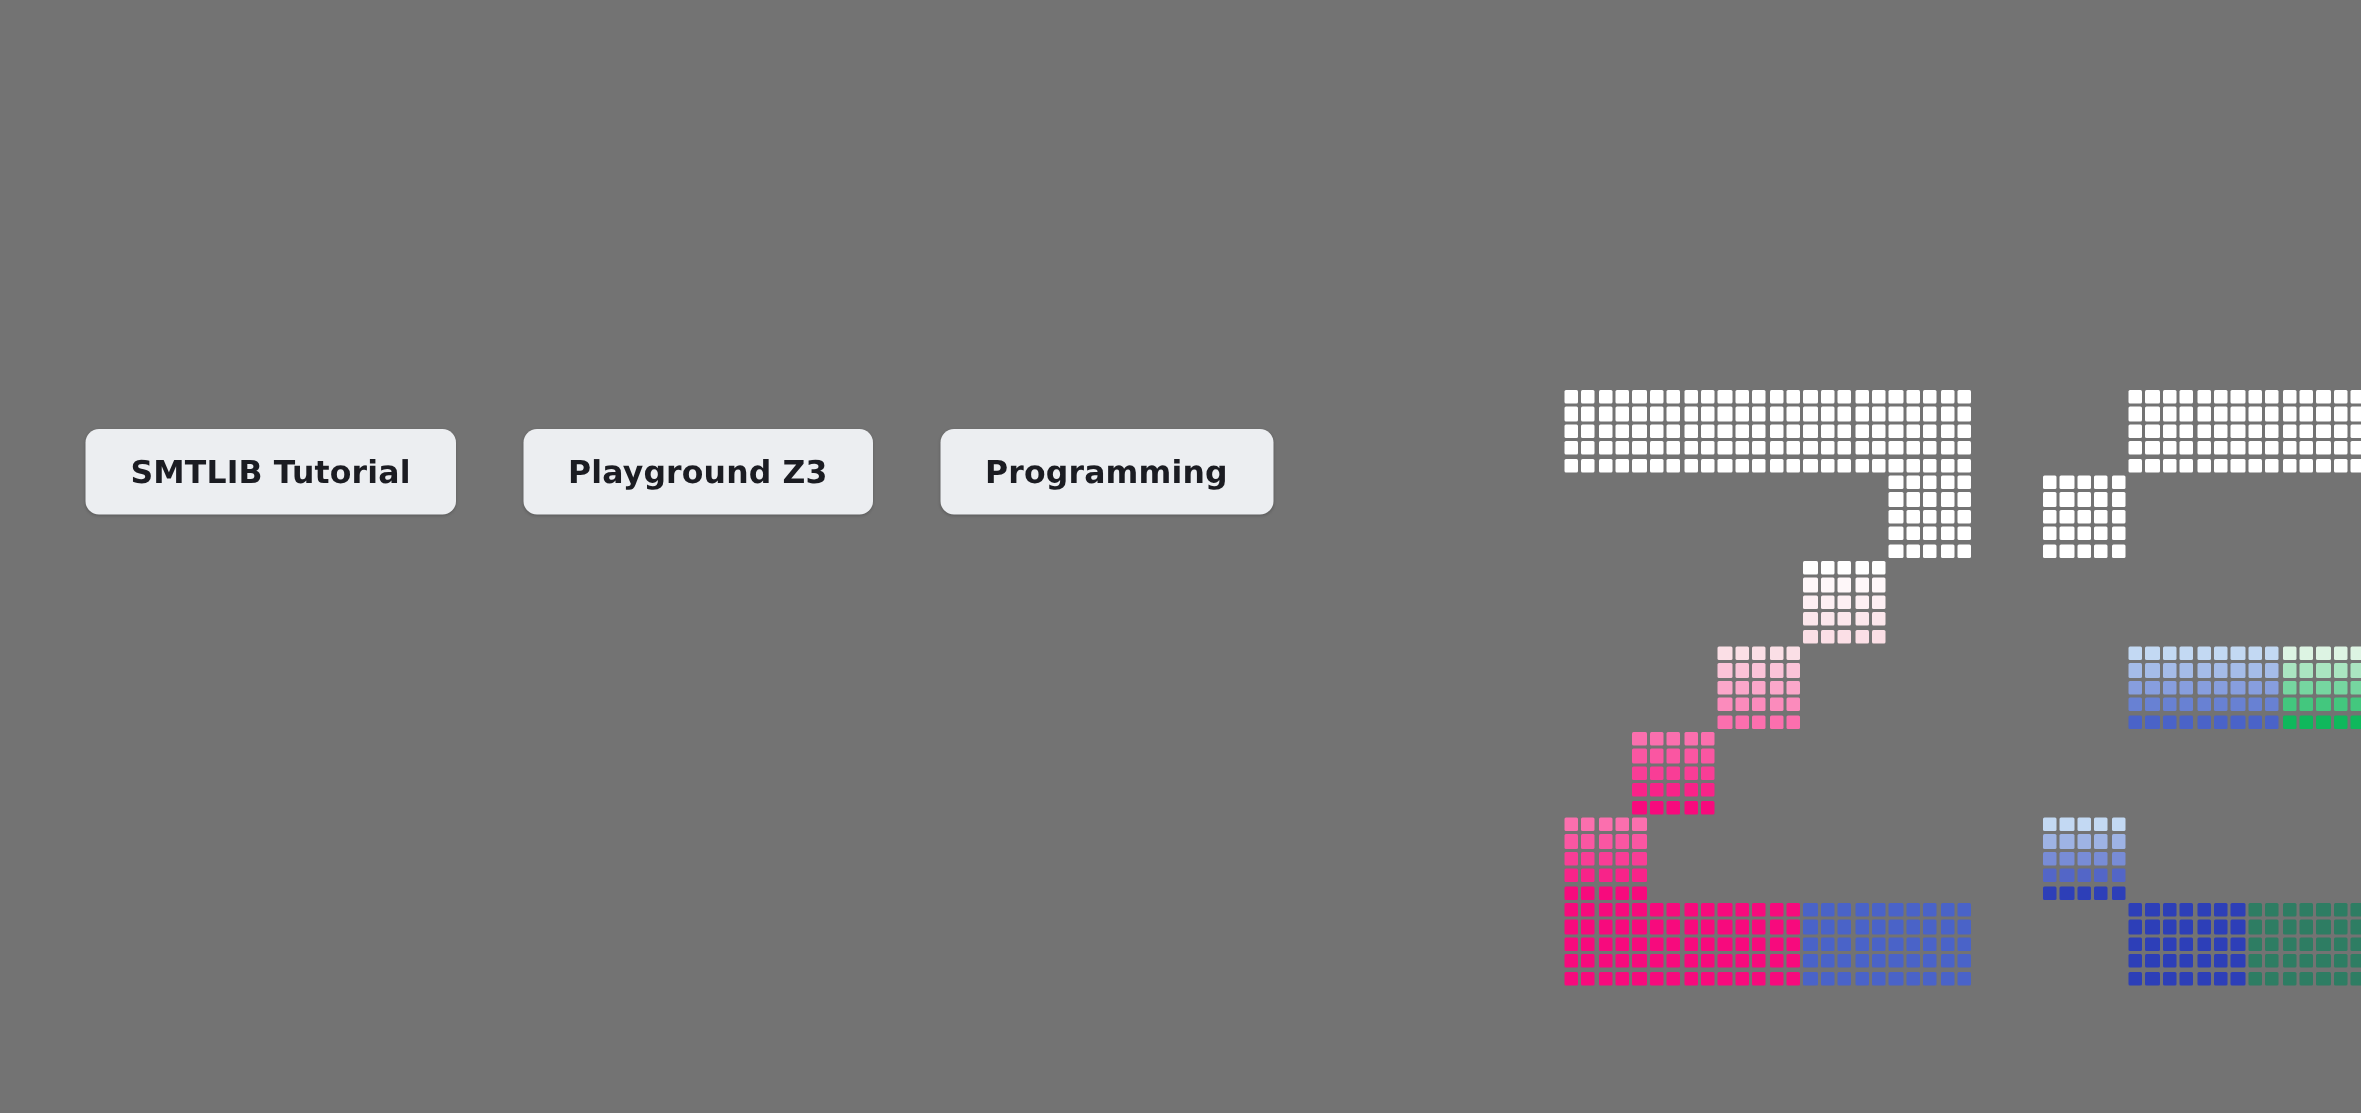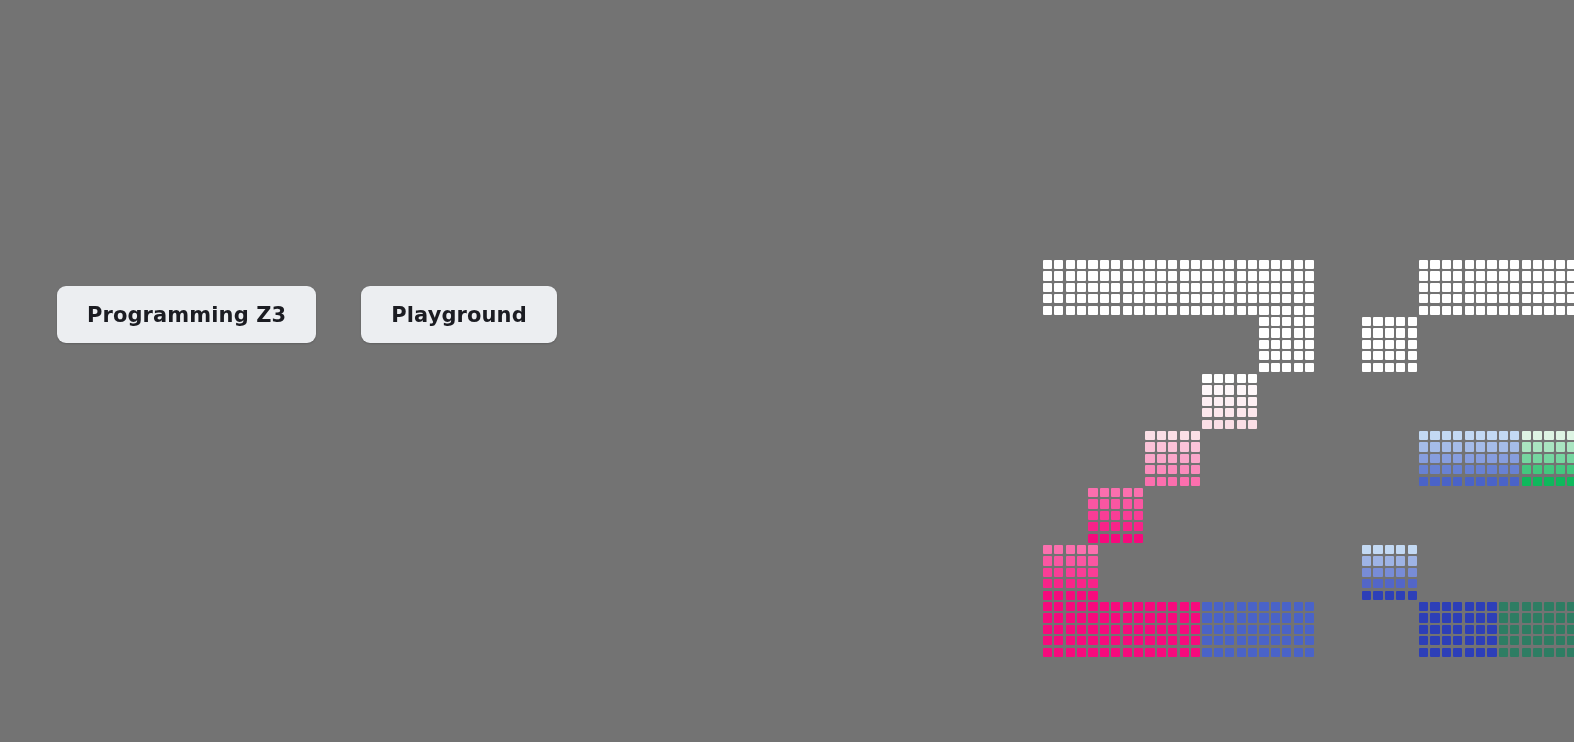--- a/index.html
+++ b/index.html
@@ -90,22 +90,23 @@
   }
 </style>
 </head>
 <body>
 
 <div id="hero">
 
   <div id="hero-text">
 
     <div id="nav-buttons">
-      <button class="nav-button">Programming Z3</button>
-      <button class="nav-button">Playground</button>
+      <button class="nav-button">SMTLIB Tutorial</button>
+      <button class="nav-button">Playground Z3</button>
+      <button class="nav-button">Programming</button>
     </div>
   </div>
 
   <div id="logo">
       <div class="glyph" style="left: 22.8px;">
         <div class="pixel-cell" style="left: 0px; top: 0px; width: 9.3px; height: 9.3px; background: rgb(255, 255, 255);"></div>
         <div class="pixel-cell" style="left: 11.4px; top: 0px; width: 9.3px; height: 9.3px; background: rgb(255, 255, 255);"></div>
         <div class="pixel-cell" style="left: 22.8px; top: 0px; width: 9.3px; height: 9.3px; background: rgb(255, 255, 255);"></div>
         <div class="pixel-cell" style="left: 34.2px; top: 0px; width: 9.3px; height: 9.3px; background: rgb(255, 255, 255);"></div>
         <div class="pixel-cell" style="left: 45.6px; top: 0px; width: 9.3px; height: 9.3px; background: rgb(255, 255, 255);"></div>

